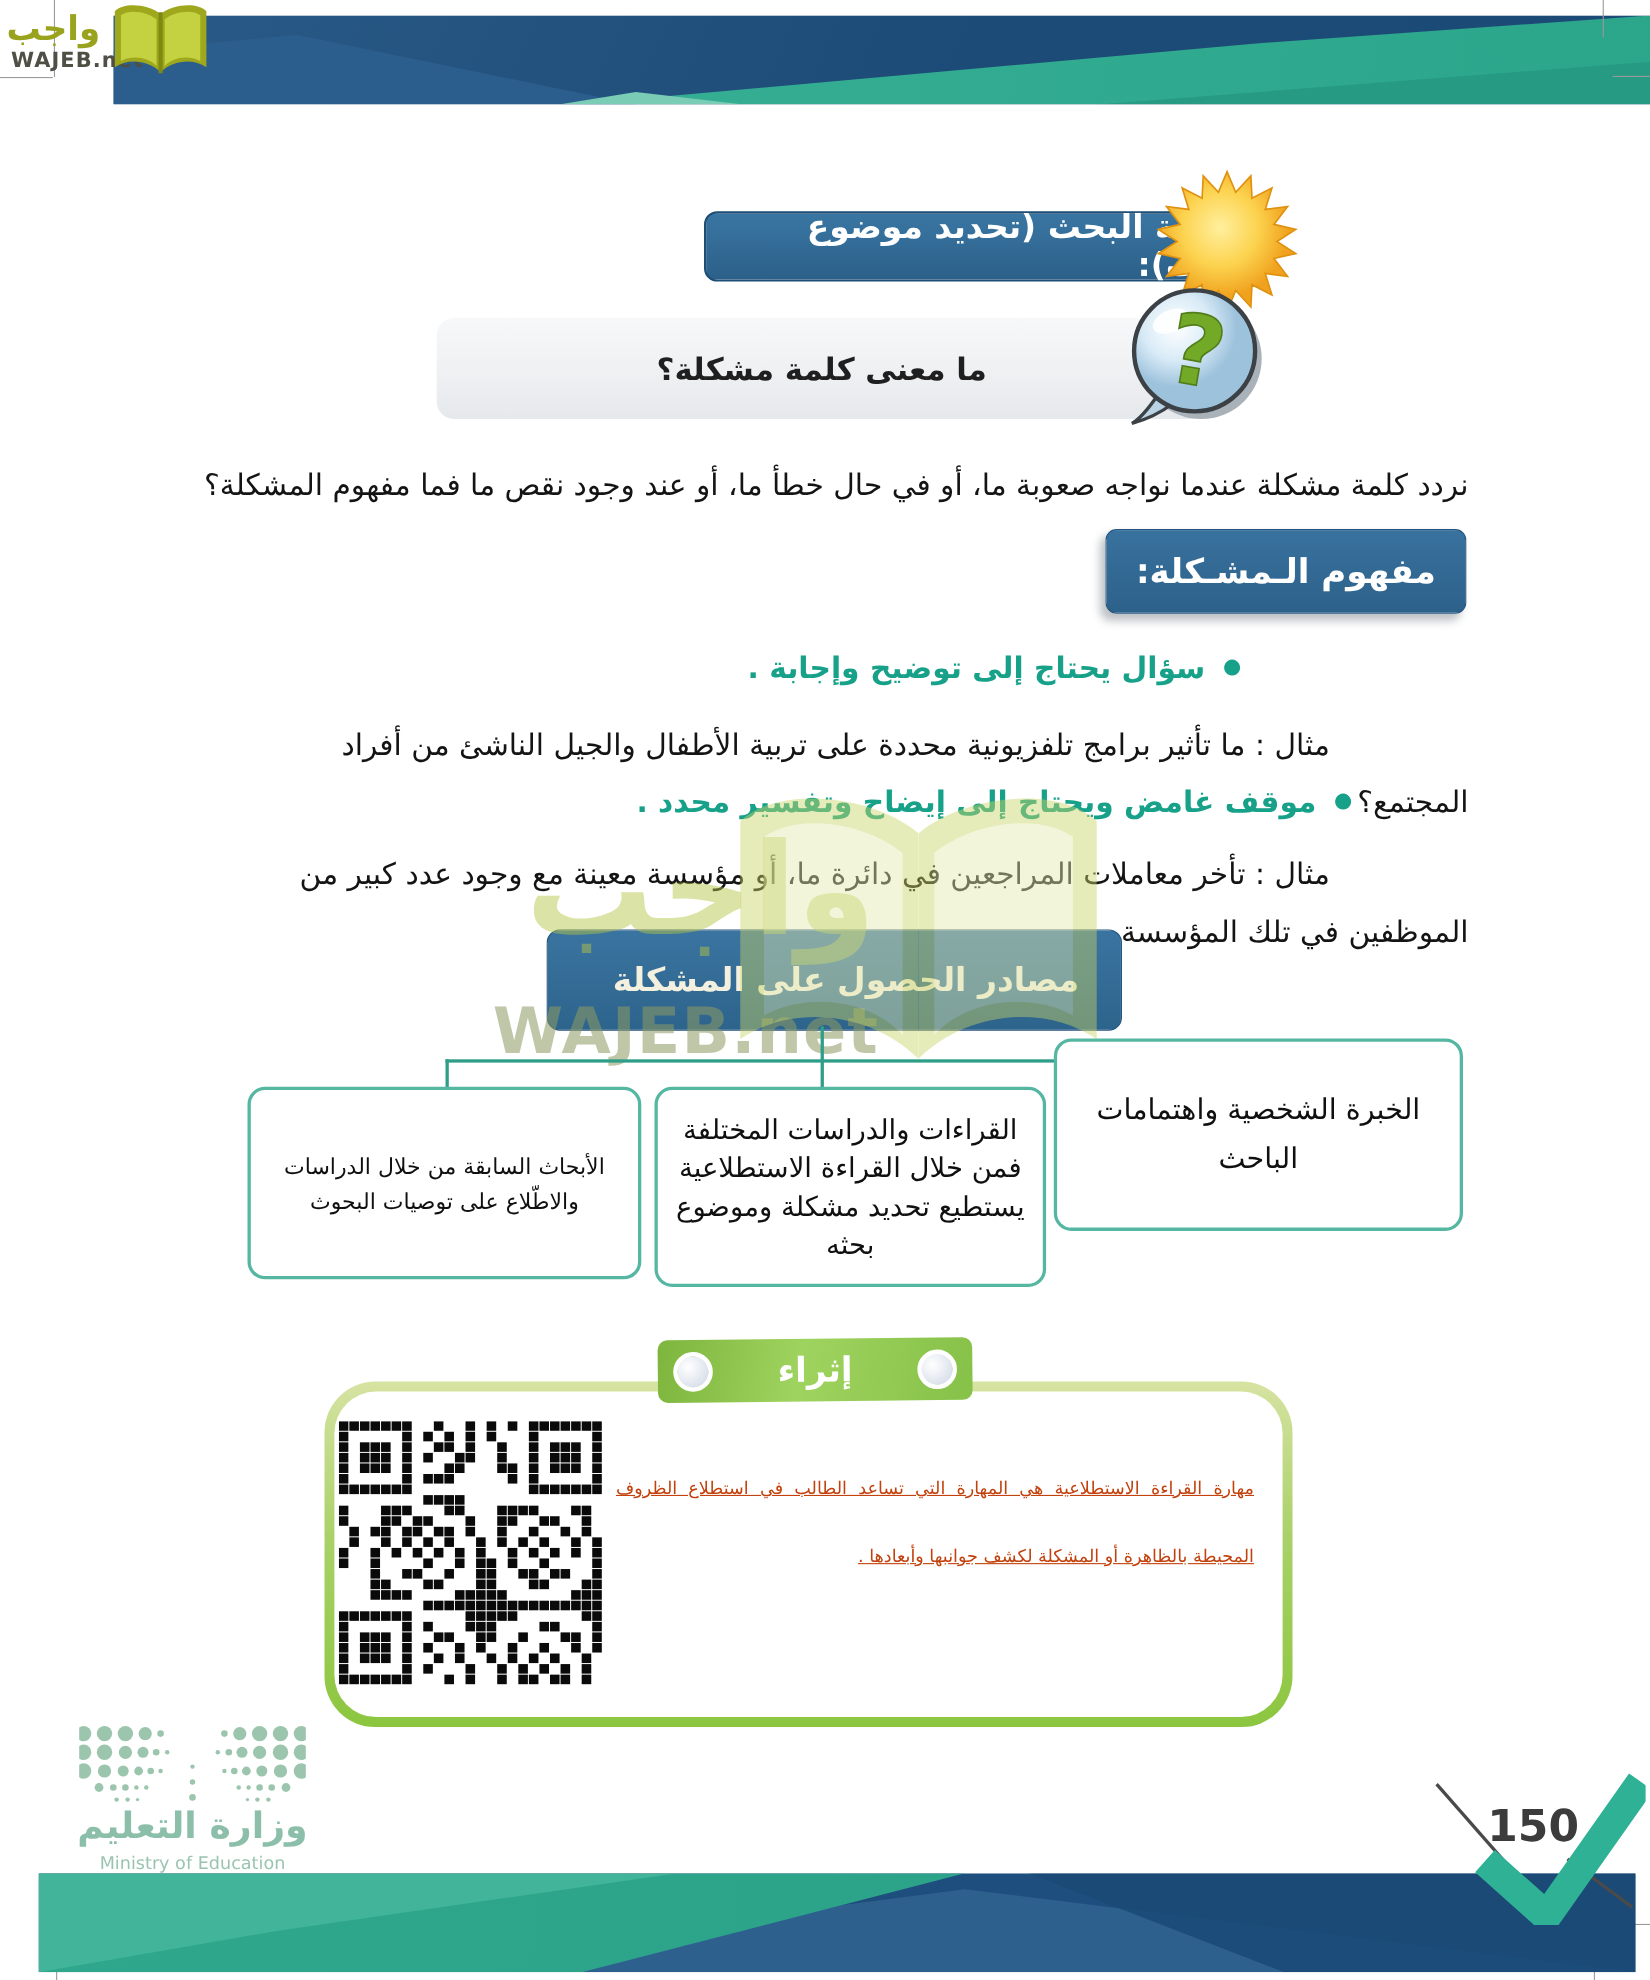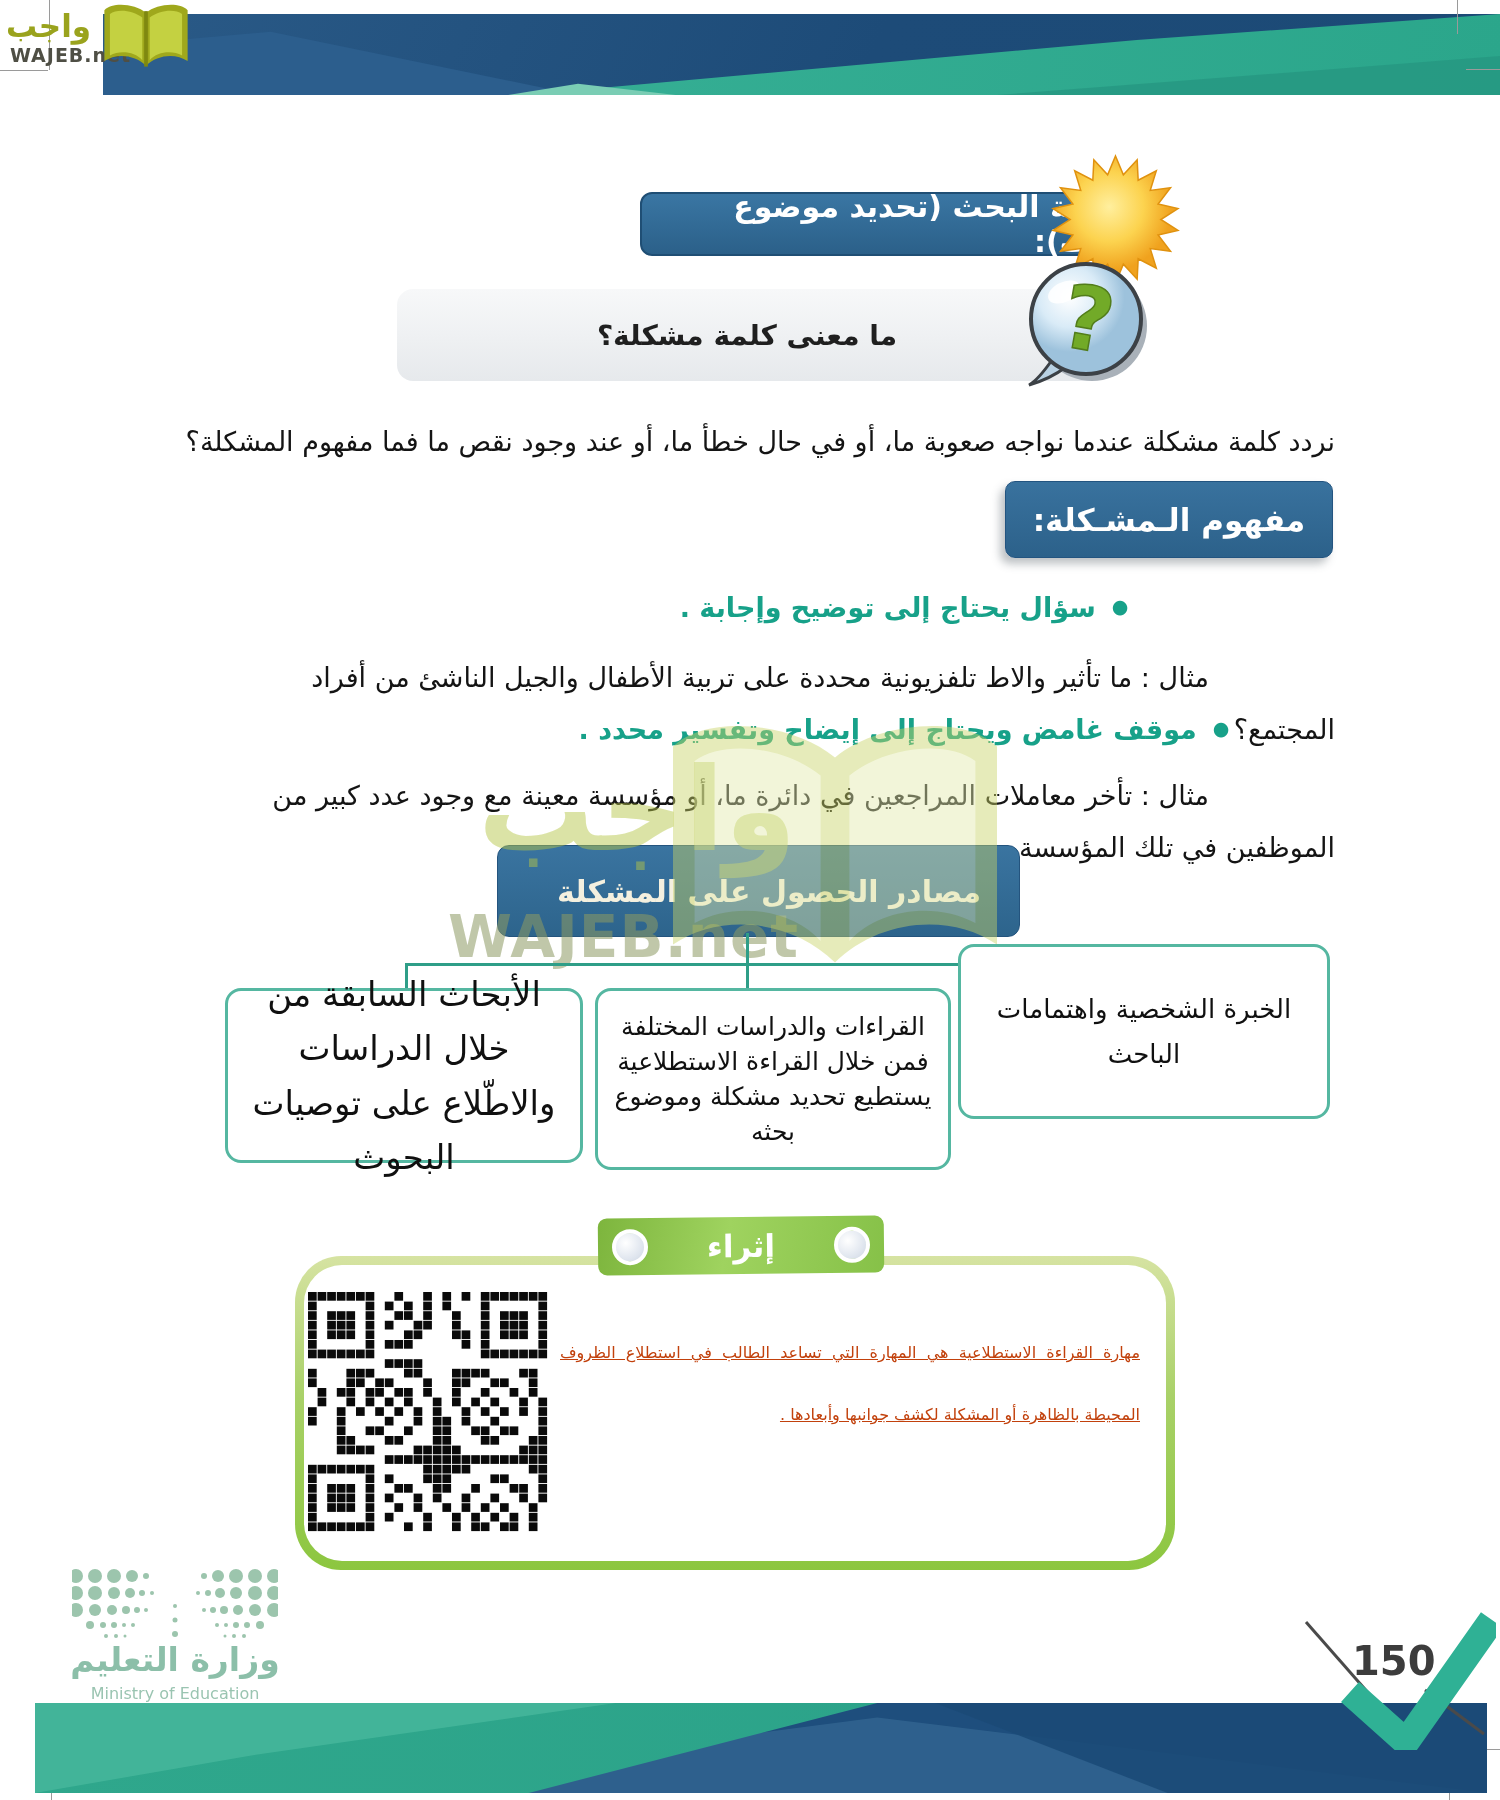--- a/index.html
+++ b/index.html
@@ -142,21 +142,21 @@
     <circle cx="64" cy="63" r="55" fill="url(#gBub)" stroke="#3c4146" stroke-width="4"></circle>
     <ellipse cx="42" cy="36" rx="17" ry="10" fill="#ffffff" opacity=".85" transform="rotate(-25 42 36)"></ellipse>
     <text x="66" y="94" text-anchor="middle" font-family="DejaVu Sans, sans-serif" font-size="88" font-weight="bold" fill="#72aa28" stroke="#527d1b" stroke-width="1.5" transform="rotate(10 66 63)">?</text>
   </svg>
 
   <div class="abs intro">نردد كلمة مشكلة عندما نواجه صعوبة ما، أو في حال خطأ ما، أو عند وجود نقص ما فما مفهوم المشكلة؟</div>
 
   <div class="abs concept-box">مفهوم الـمشـكلة:</div>
 
   <div class="abs bullet" style="right:236px;top:592px;width:720px">سؤال يحتاج إلى توضيح وإجابة .</div>
-  <div class="abs example" style="right:165px;top:652px;width:1045px">مثال : ما تأثير والاط تلفزيونية محددة على تربية الأطفال والجيل الناشئ من أفراد المجتمع؟</div>
+  <div class="abs example" style="right:165px;top:652px;width:1045px">مثال : ما تأثير برامج تلفزيونية محددة على تربية الأطفال والجيل الناشئ من أفراد المجتمع؟</div>
   <div class="abs bullet" style="right:236px;top:714px;width:720px">موقف غامض ويحتاج إلى إيضاح وتفسير محدد .</div>
   <div class="abs example" style="right:165px;top:770px;width:1170px">مثال : تأخر معاملات المراجعين في دائرة ما، أو مؤسسة معينة مع وجود عدد كبير من الموظفين في تلك المؤسسة .</div>
 
   <div class="abs src-header">مصادر الحصول على المشكلة</div>
 
   <div class="abs wm wm-ar">واجب</div>
   <div class="abs wm wm-en">WAJEB.net</div>
   <svg class="abs wm" style="left:655px;top:686px;z-index:3;opacity:.45" width="360" height="330" viewBox="0 0 100 80">
     <path d="M50,14 C38,4 14,2 5,11 L5,66 C18,57 38,59 50,71 Z" fill="#c9d467"></path>
     <path d="M46,19 C36,11 19,9 11,15 L11,60 C22,54 38,56 46,65 Z" fill="#e3ebad"></path>
@@ -165,21 +165,21 @@
   </svg>
 
   <div class="conn" style="left:746px;top:933px;width:3px;height:32px"></div>
   <div class="conn" style="left:405px;top:963px;width:742px;height:3px"></div>
   <div class="conn" style="left:405px;top:963px;width:3px;height:27px"></div>
   <div class="conn" style="left:746px;top:963px;width:3px;height:27px"></div>
   <div class="conn" style="left:1144px;top:963px;width:3px;height:27px"></div>
 
   <div class="src-box" style="left:958px;top:944px;width:372px;height:175px;font-size:26px;line-height:1.7">الخبرة الشخصية واهتمامات الباحث</div>
   <div class="src-box" style="left:595px;top:988px;width:356px;height:182px;font-size:25px;line-height:1.4">القراءات والدراسات المختلفة فمن خلال القراءة الاستطلاعية يستطيع تحديد مشكلة وموضوع بحثه</div>
-  <div class="src-box" style="left:225px;top:988px;width:358px;height:175px;font-size:34px;line-height:1.6">الأبحاث السابقة من خلال الدراسات والاطّلاع على توصيات البحوث</div>
+  <div class="src-box" style="left:225px;top:988px;width:358px;height:175px;font-size:20px;line-height:1.6">الأبحاث السابقة من خلال الدراسات والاطّلاع على توصيات البحوث</div>
 
   <div class="abs green-outer">
     <div class="green-inner"></div>
   </div>
   <div class="abs ribbon">
     <span class="rivet"></span>
     <span class="ribbon-label">إثراء</span>
     <span class="rivet"></span>
   </div>
   <svg id="qr" class="abs" style="left:308px;top:1292px;z-index:2" width="240" height="240" viewBox="0 0 240 240">

